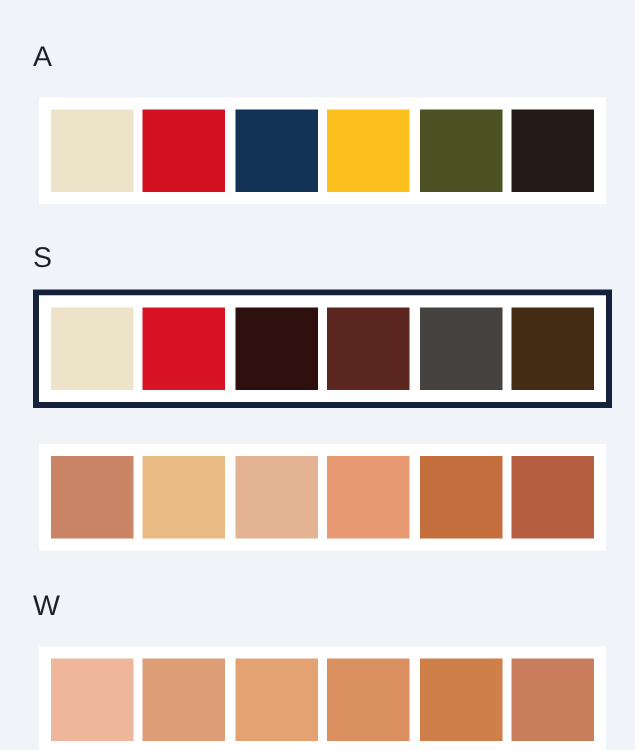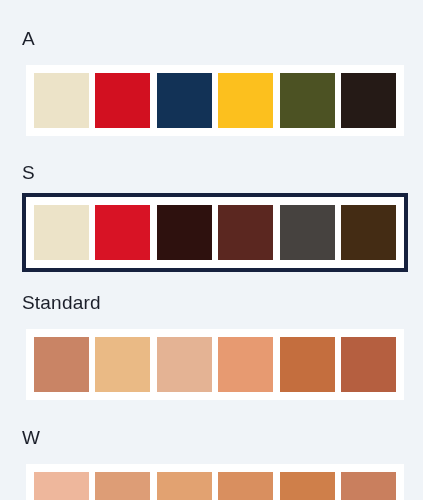--- a/index.html
+++ b/index.html
@@ -97,21 +97,20 @@
         <span class="swatch" style="background-color: rgb(216, 19, 37);"></span>
         <span class="swatch" style="background-color: rgb(46, 17, 14);"></span>
         <span class="swatch" style="background-color: rgb(91, 39, 32);"></span>
         <span class="swatch" style="background-color: rgb(70, 66, 63);"></span>
         <span class="swatch" style="background-color: rgb(68, 44, 20);"></span>
       </div>
     </div>
   </section>
 
   <section class="palette-group g-std">
-    <div class="group-label" style="color: rgb(27, 31, 42);">Standard</div>
     <div class="swatch-frame">
       <div class="swatch-card" style="background-color: rgb(255, 255, 255);">
         <span class="swatch" style="background-color: rgb(201, 132, 101);"></span>
         <span class="swatch" style="background-color: rgb(234, 186, 133);"></span>
         <span class="swatch" style="background-color: rgb(228, 179, 148);"></span>
         <span class="swatch" style="background-color: rgb(231, 154, 113);"></span>
         <span class="swatch" style="background-color: rgb(196, 110, 62);"></span>
         <span class="swatch" style="background-color: rgb(181, 95, 64);"></span>
       </div>
     </div>

